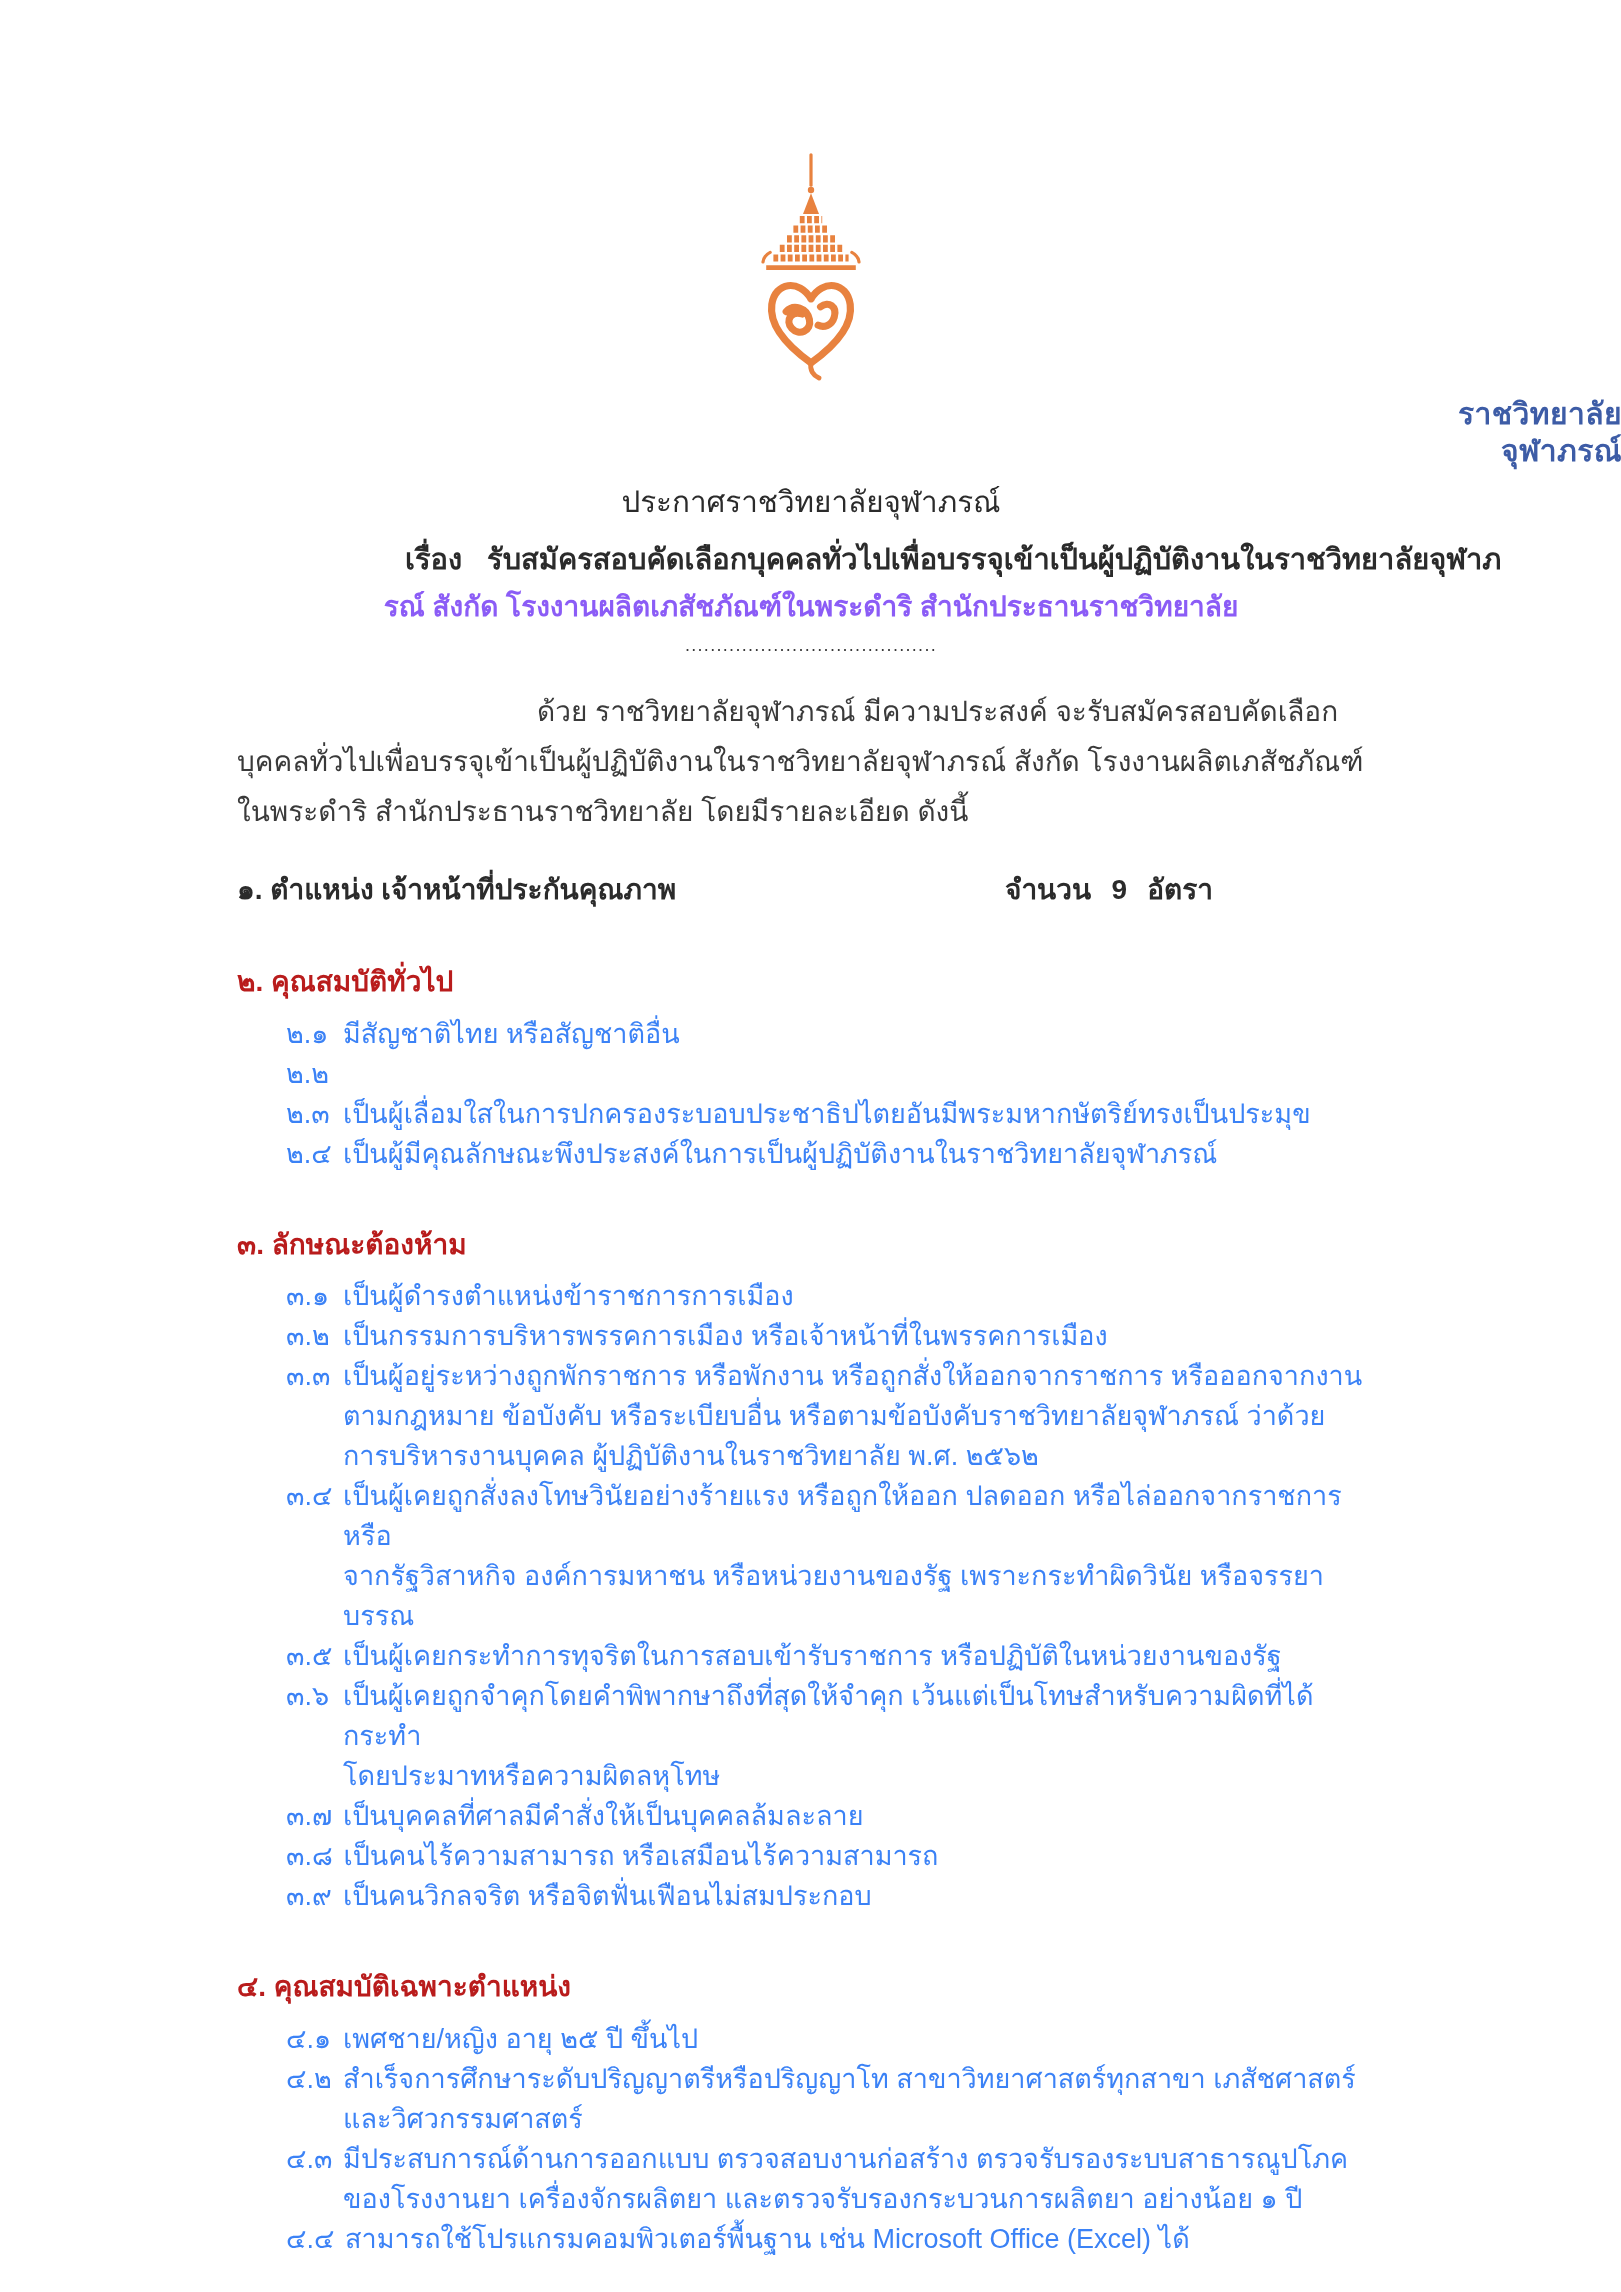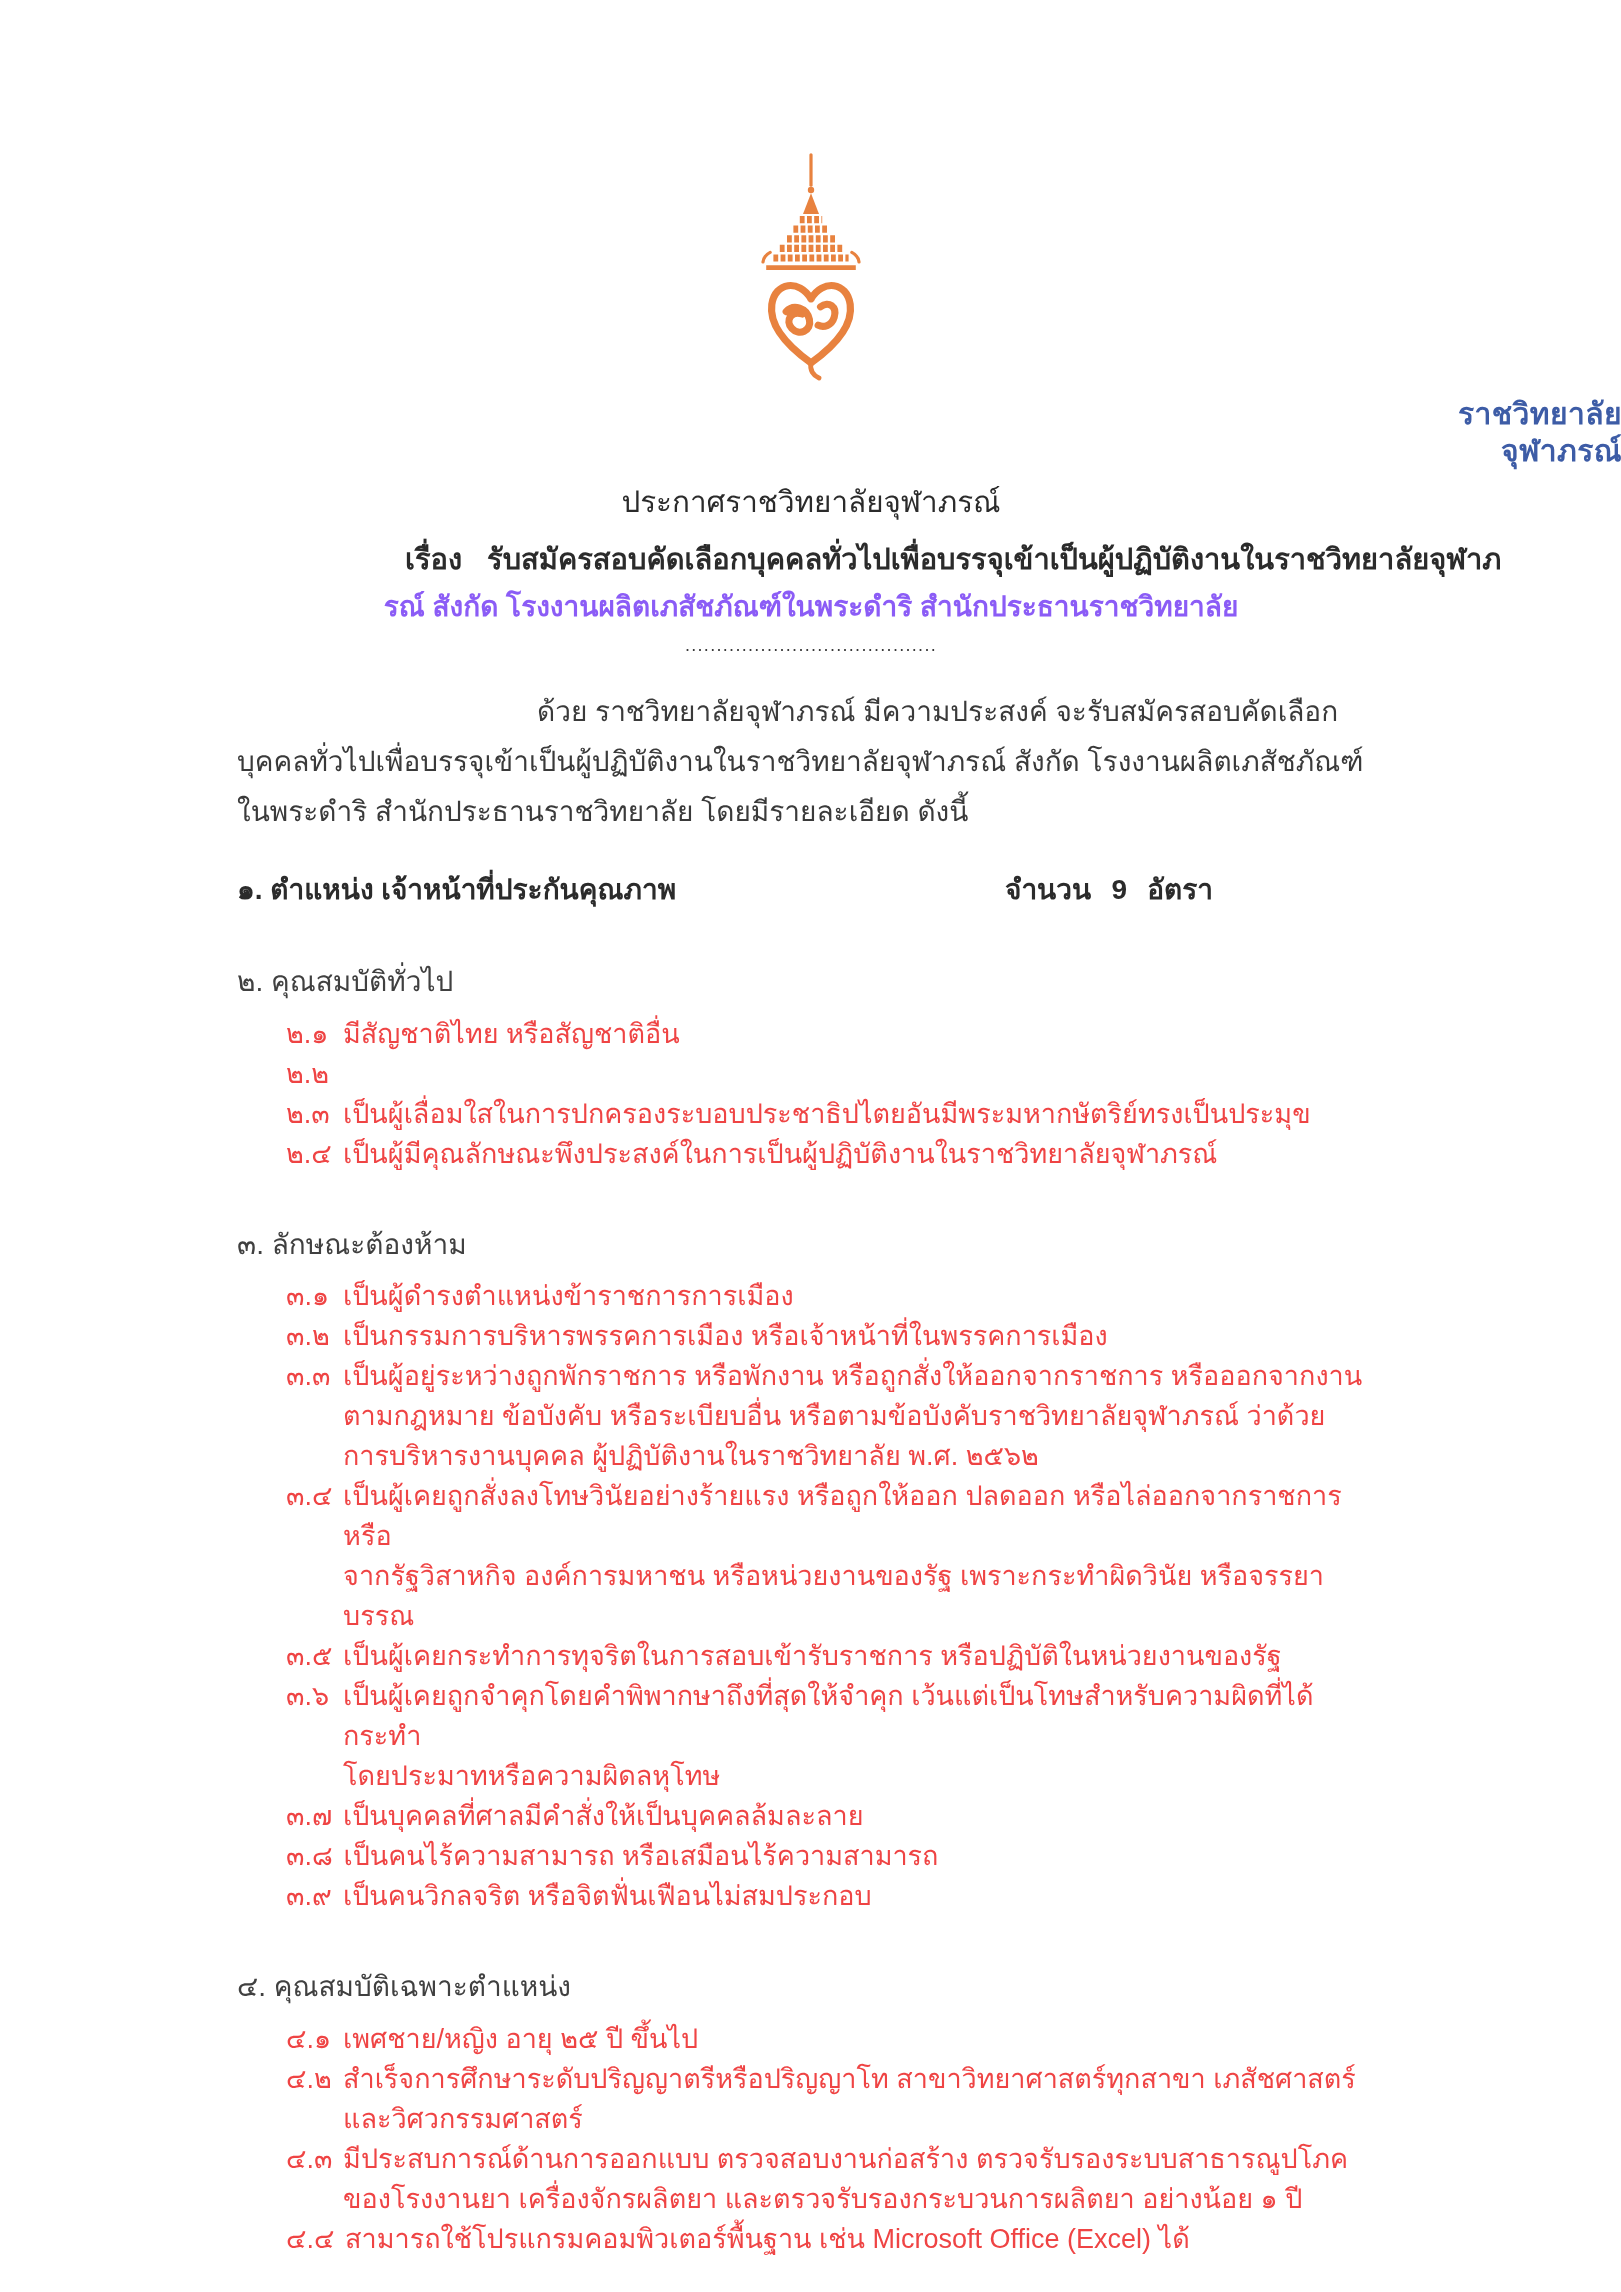--- a/index.html
+++ b/index.html
@@ -36,25 +36,25 @@
     text-indent:300px; text-align:left; color:#3a3a3a;
   }
   .position-row{
     margin-top:30px; display:flex; align-items:baseline;
     font-size:28px; font-weight:bold; color:#2b2b2b;
   }
   .position-count{ margin-left:auto; margin-right:172px; word-spacing:12.5px; }
 
   .section-heading{
     margin-top:48px; margin-bottom:10.7px;
-    font-size:28px; font-weight:normal; color:#404040;
+    font-size:28px; font-weight:bold; color:#b91c1c;
   }
   .item{
     display:flex; padding-left:49px;
-    font-size:27px; line-height:40px; color:#ef4444;
+    font-size:27px; line-height:40px; color:#3b82f6;
   }
   .item .no{ min-width:57px; flex:0 0 auto; padding-right:10.7px; }
   .item .txt{ white-space:pre-line; }
 </style>
 </head>
 <body>
 
 <div class="page">
 
   <div class="logo-block">

